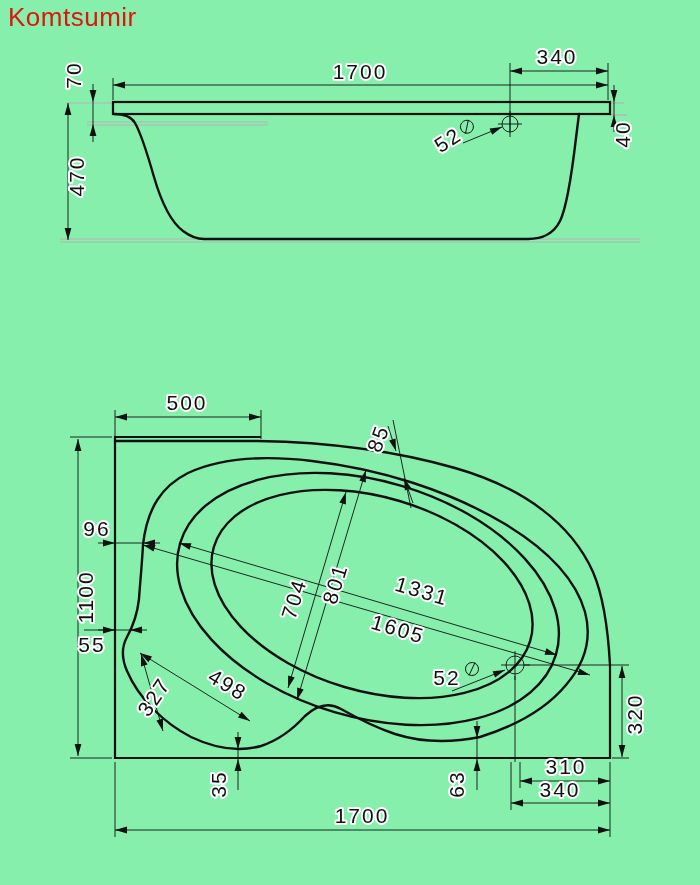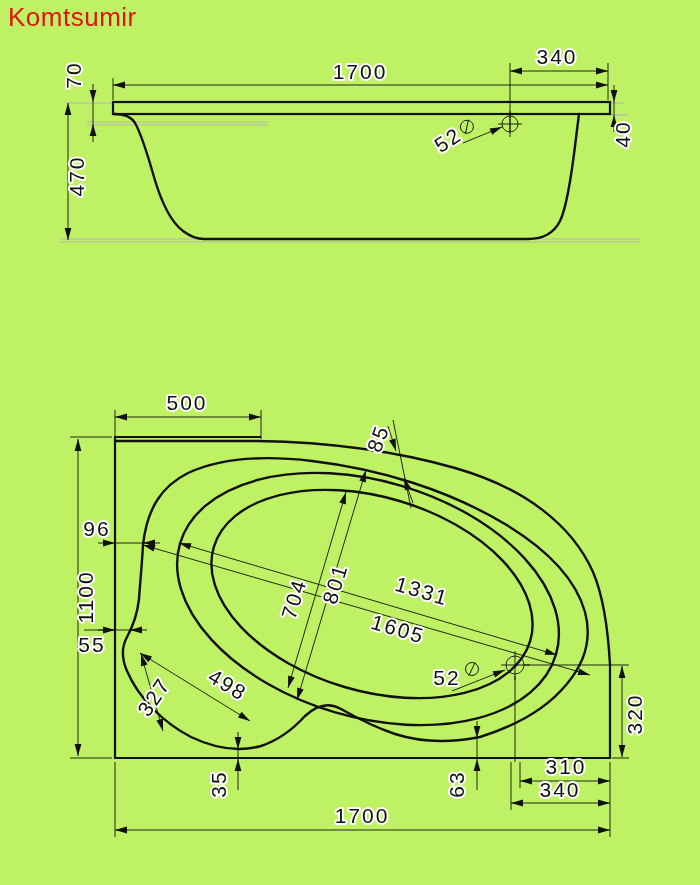--- a/index.html
+++ b/index.html
@@ -1,16 +1,16 @@
 <!DOCTYPE html>
 <html><head>
 <meta charset="utf-8">
 <style>
   html,body{margin:0;padding:0;background:#ffffff;}
-  .page{position:relative;width:700px;height:885px;background:#bef264;overflow:hidden;
+  .page{position:relative;width:700px;height:885px;background:#86efac;overflow:hidden;
         font-family:"Liberation Sans",sans-serif;}
   .title{position:absolute;left:8px;top:2px;font-size:26px;letter-spacing:0.5px;}
   svg text{font-family:"Liberation Sans",sans-serif;font-size:21px;fill:#111;
            letter-spacing:2px;text-anchor:middle;
            paint-order:stroke;stroke:#fff;stroke-width:4px;stroke-linejoin:round;}
   .c{stroke:#111;stroke-width:2.4;fill:none;stroke-linecap:round;}
   .o{stroke:#111;stroke-width:2.2;fill:none;}
   .t{stroke:#111;stroke-width:0.9;fill:none;}
   .g{stroke:#b3b3b3;stroke-width:1.2;fill:none;}
 </style>

